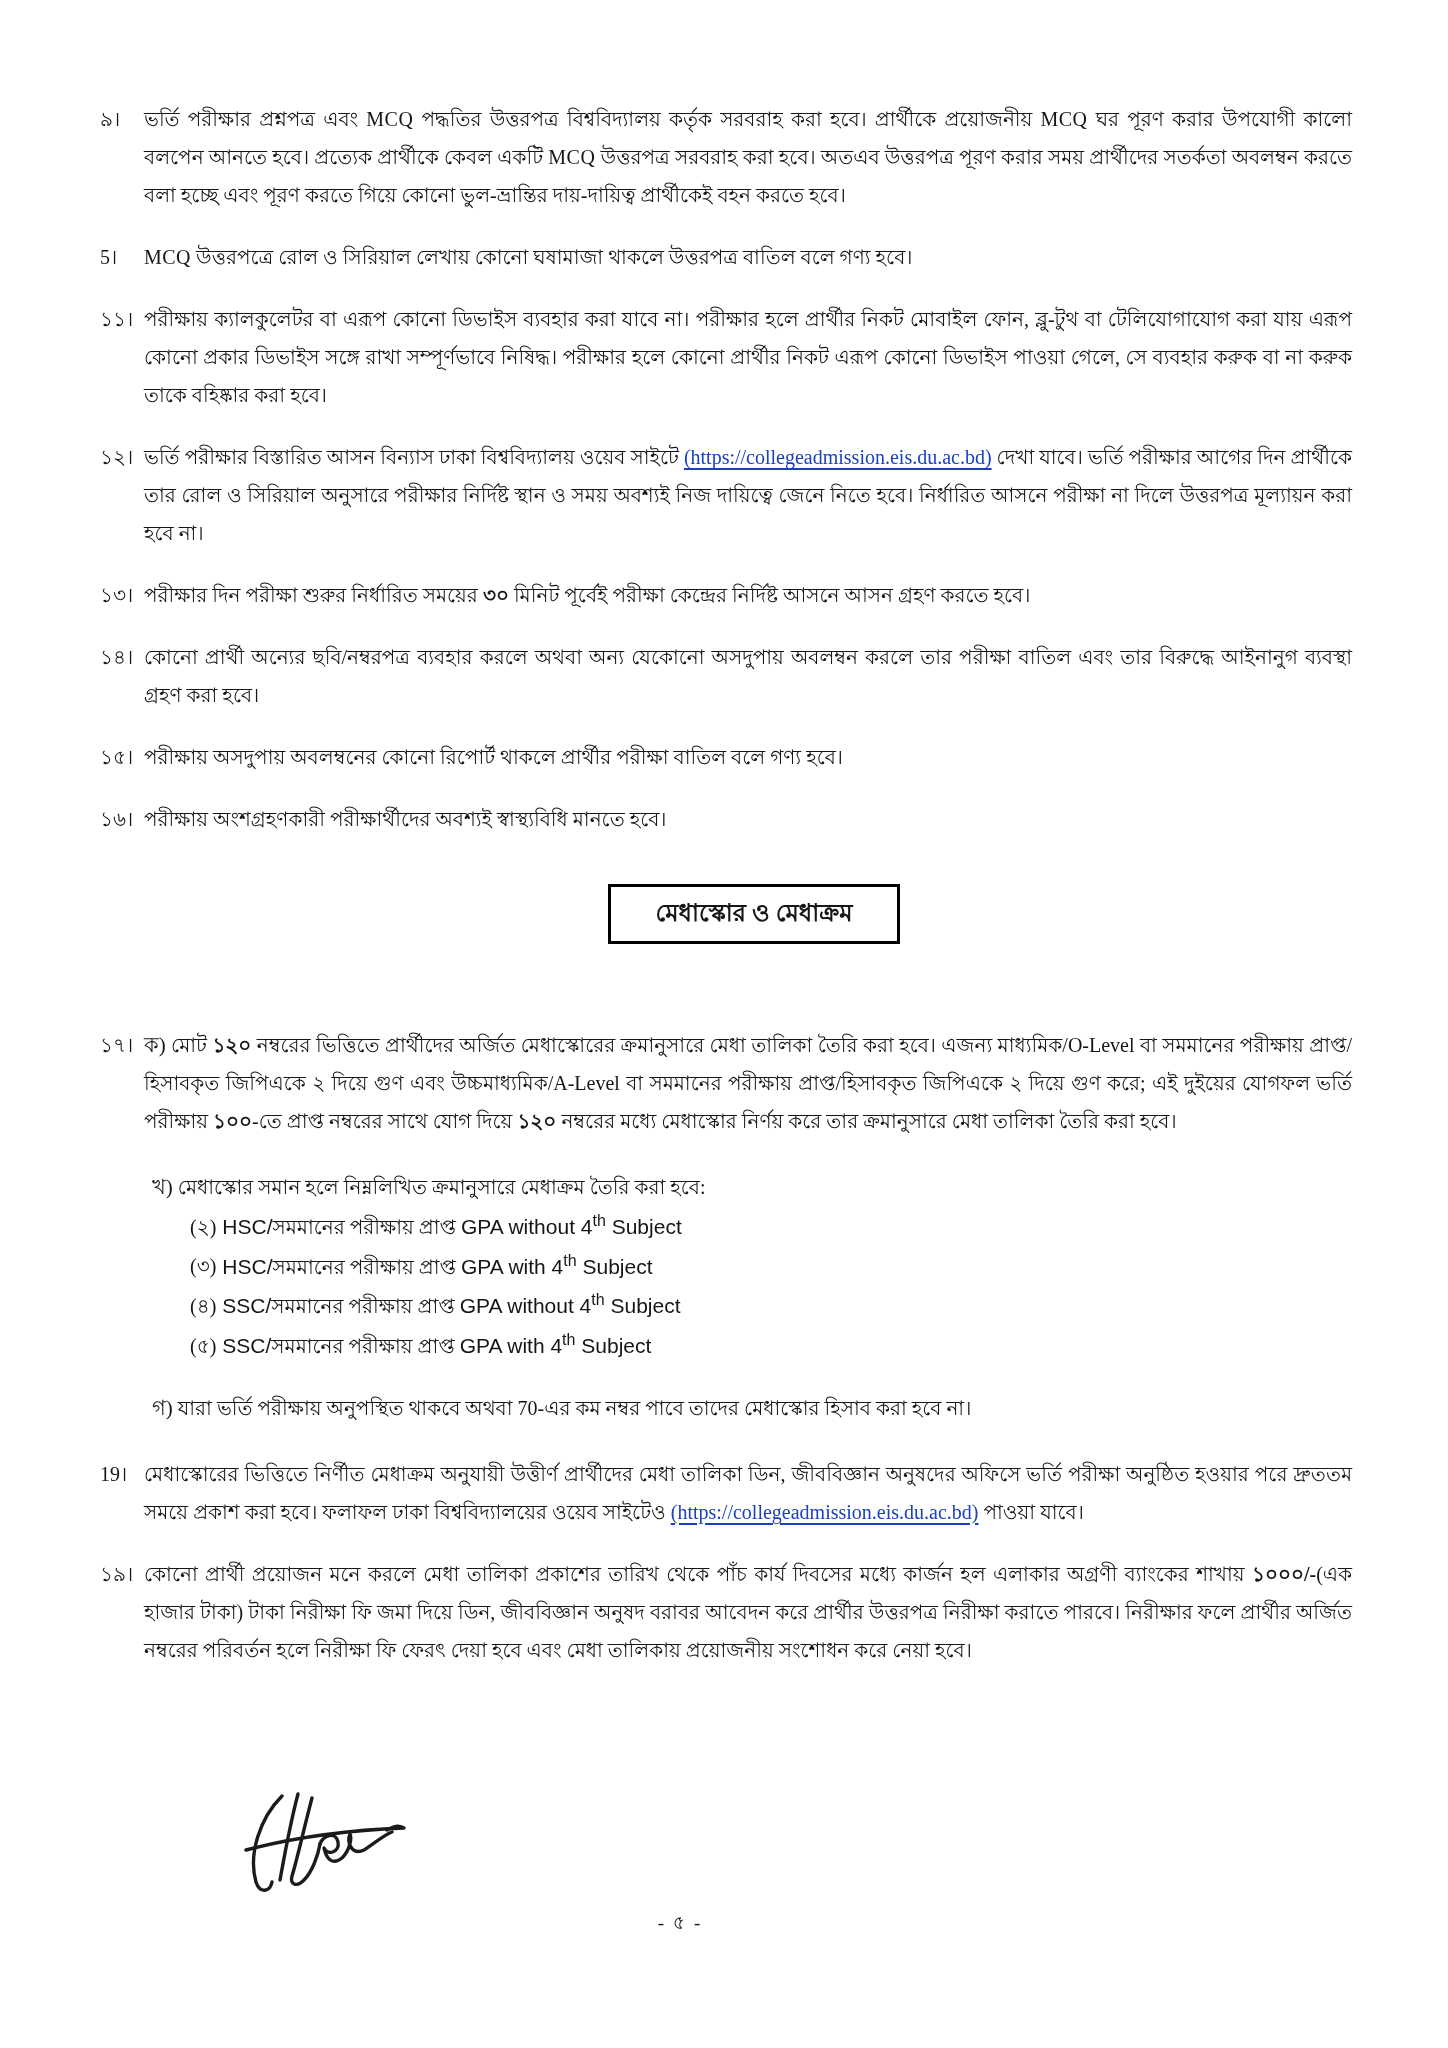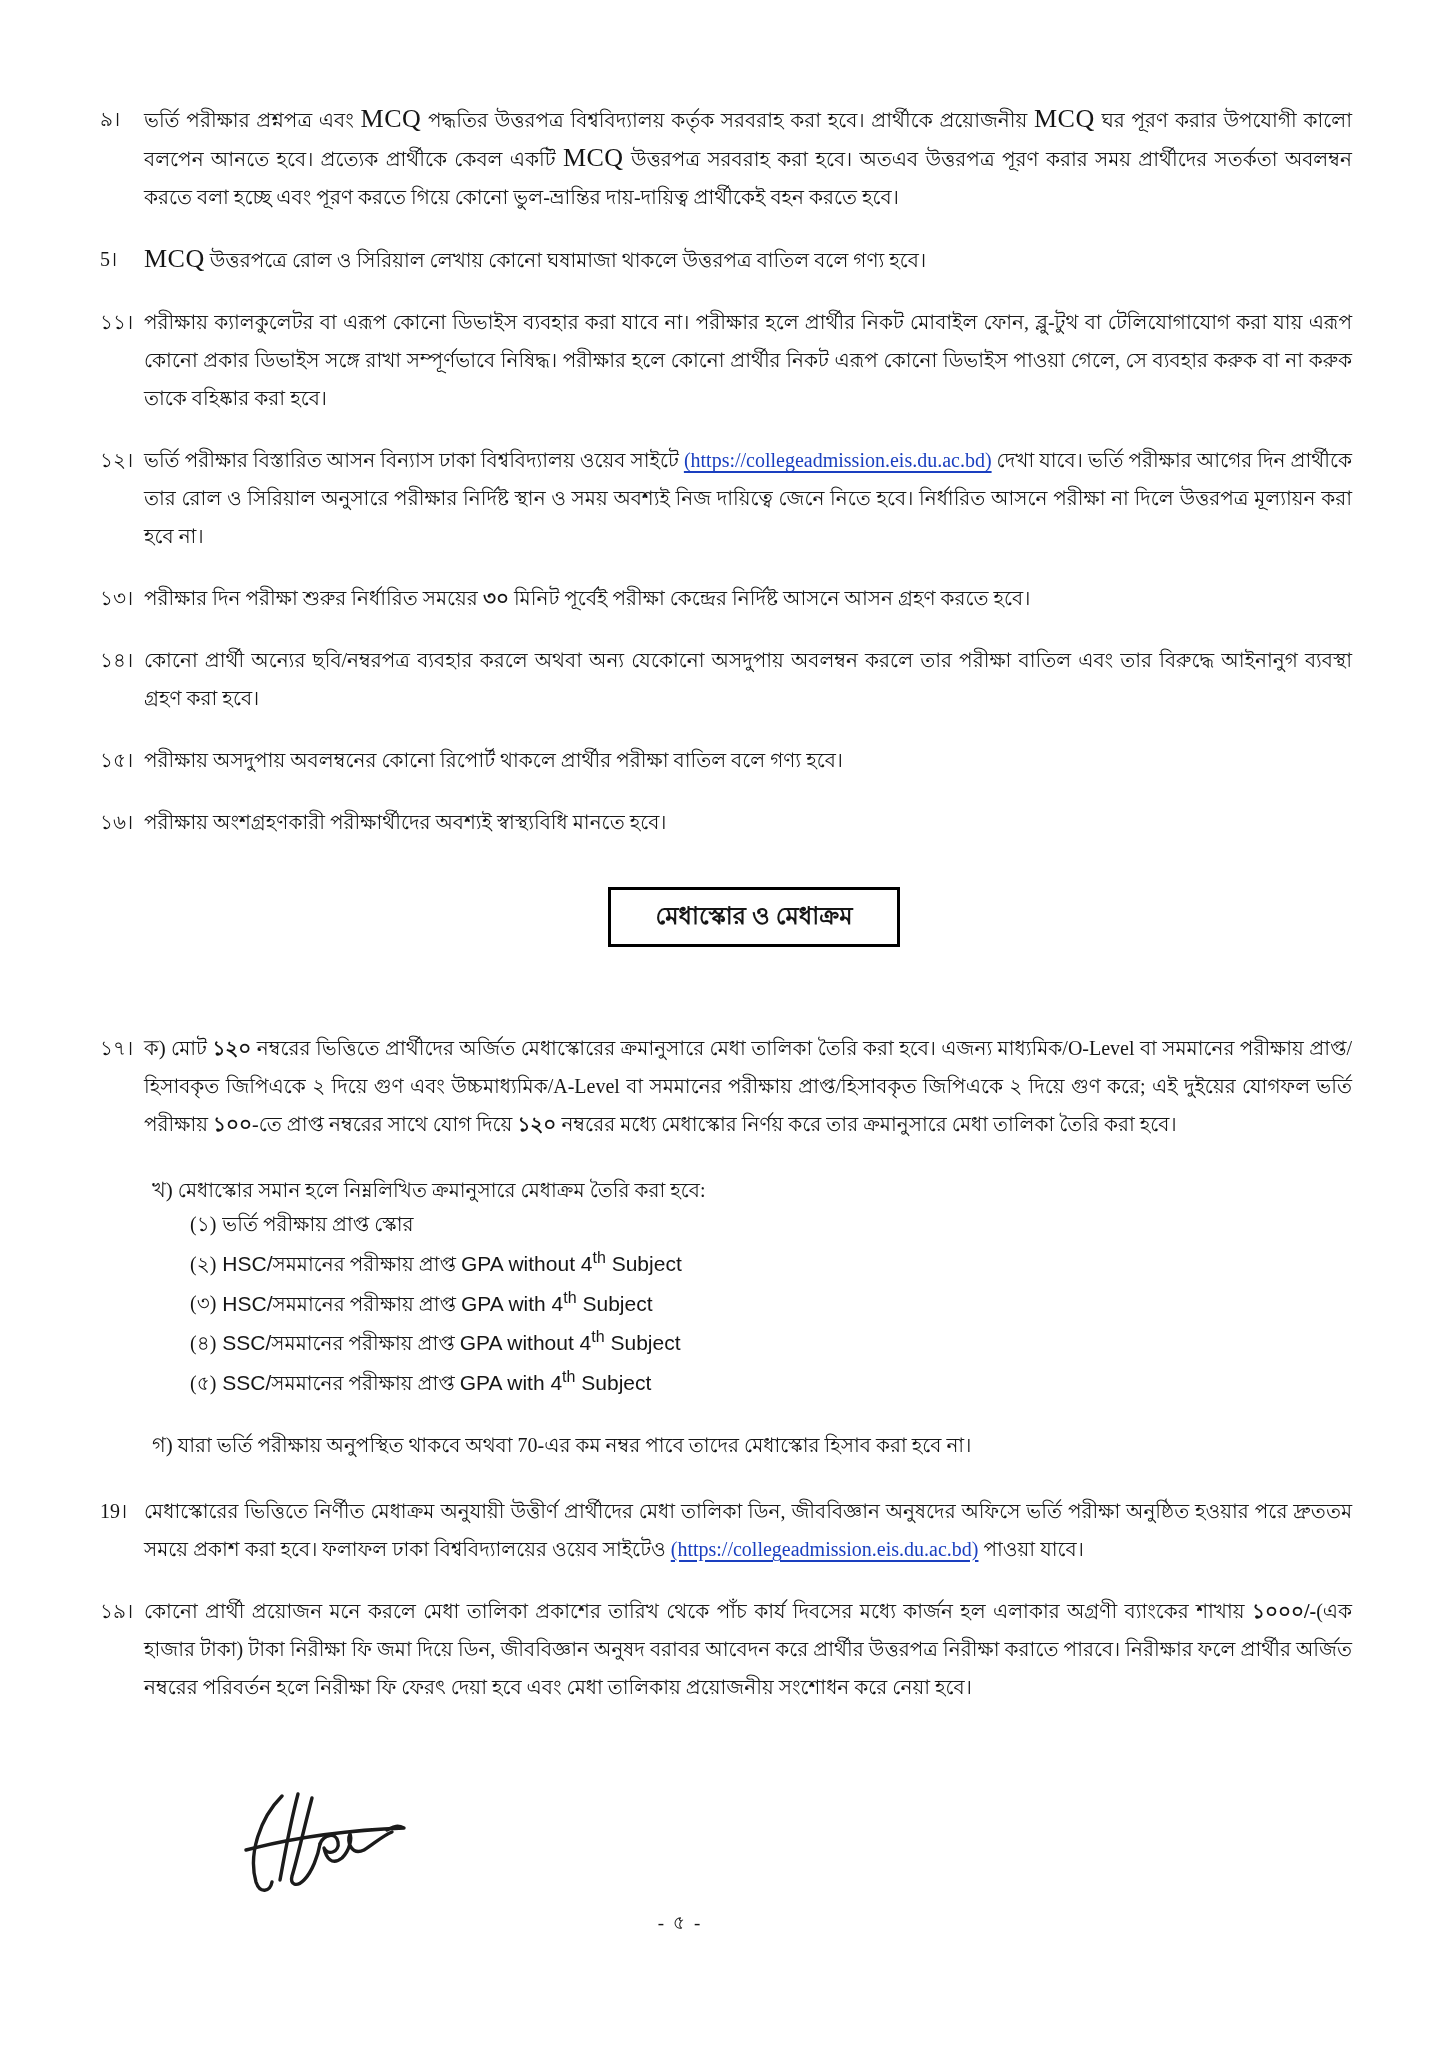--- a/index.html
+++ b/index.html
@@ -7,21 +7,21 @@
     width:1448px; height:2048px; position:relative;
     background:#ffffff; color:#161616;
     font-family:"Liberation Serif", serif;
     font-size:20px;
     overflow:hidden;
   }
   .content { position:absolute; left:100px; top:100px; width:1252px; }
   .item { display:flex; margin-bottom:24px; line-height:38px; text-align:justify; }
   .num  { flex:0 0 44px; }
   .ibody { flex:1 1 auto; min-width:0; }
-  .seg-mcq  { font-family:"Liberation Serif", serif; font-size:26px; letter-spacing:.5px; }
+  .seg-mcq  { font-family:"Liberation Serif", serif; font-size:20px; letter-spacing:.5px; }
   .seg-b    { font-weight:bold; }
   .seg-link { color:var(--link-color,#1a3fc0); text-decoration:underline; text-underline-offset:4px; cursor:pointer; }
   .seg-latin{ font-family:"Liberation Serif", serif; }
   .seg-sans { font-family:"Liberation Sans", sans-serif; font-size:21px; }
   .seg-sup  { font-family:"Liberation Sans", sans-serif; font-size:16px; vertical-align:super; }
   .heading-box {
     width:fit-content; margin:46px auto 0 auto; transform:translateX(28px);
     border:3px solid #000; padding:7px 44px 9px 44px;
     font-weight:bold; font-size:24px; line-height:38px; text-align:right;
   }
@@ -93,21 +93,20 @@
       <span><span>মোট </span><span class="seg-b">১২০</span><span> নম্বরের ভিত্তিতে প্রার্থীদের অর্জিত মেধাস্কোরের ক্রমানুসারে মেধা তালিকা তৈরি করা হবে। এজন্য মাধ্যমিক/</span><span class="seg-latin">O-Level</span><span> বা সমমানের পরীক্ষায় প্রাপ্ত/হিসাবকৃত জিপিএকে ২ দিয়ে গুণ এবং উচ্চমাধ্যমিক/</span><span class="seg-latin">A-Level</span><span> বা সমমানের পরীক্ষায় প্রাপ্ত/হিসাবকৃত জিপিএকে ২ দিয়ে গুণ করে; এই দুইয়ের যোগফল ভর্তি পরীক্ষায় </span><span class="seg-b">১০০</span><span>-তে প্রাপ্ত নম্বরের সাথে যোগ দিয়ে </span><span class="seg-b">১২০</span><span> নম্বরের মধ্যে মেধাস্কোর নির্ণয় করে তার ক্রমানুসারে মেধা তালিকা তৈরি করা হবে।</span></span>
     </span>
   </div>
 
   <div class="sub-block">
     <div>
       <span class="sub-label">খ)</span>
       <span>মেধাস্কোর সমান হলে নিম্নলিখিত ক্রমানুসারে মেধাক্রম তৈরি করা হবে:</span>
     </div>
     <div class="kha-entries">
-        <div class="entry"><span class="entry-label">(১)</span><span>ভর্তি পরীক্ষায় প্রাপ্ত স্কোর</span></div>
         <div class="entry"><span class="entry-label">(২)</span><span class="seg-sans">HSC/</span><span>সমমানের পরীক্ষায় প্রাপ্ত </span><span class="seg-sans">GPA without 4</span><span class="seg-sup">th</span><span class="seg-sans"> Subject</span></div>
         <div class="entry"><span class="entry-label">(৩)</span><span class="seg-sans">HSC/</span><span>সমমানের পরীক্ষায় প্রাপ্ত </span><span class="seg-sans">GPA with 4</span><span class="seg-sup">th</span><span class="seg-sans"> Subject</span></div>
         <div class="entry"><span class="entry-label">(৪)</span><span class="seg-sans">SSC/</span><span>সমমানের পরীক্ষায় প্রাপ্ত </span><span class="seg-sans">GPA without 4</span><span class="seg-sup">th</span><span class="seg-sans"> Subject</span></div>
         <div class="entry"><span class="entry-label">(৫)</span><span class="seg-sans">SSC/</span><span>সমমানের পরীক্ষায় প্রাপ্ত </span><span class="seg-sans">GPA with 4</span><span class="seg-sup">th</span><span class="seg-sans"> Subject</span></div>
       </div>
   </div>
 
   <div class="sub-ga">
     <span class="sub-label">গ)</span>
     <span><span>যারা ভর্তি পরীক্ষায় অনুপস্থিত থাকবে অথবা 70-এর কম নম্বর পাবে তাদের মেধাস্কোর হিসাব করা হবে না।</span></span>

